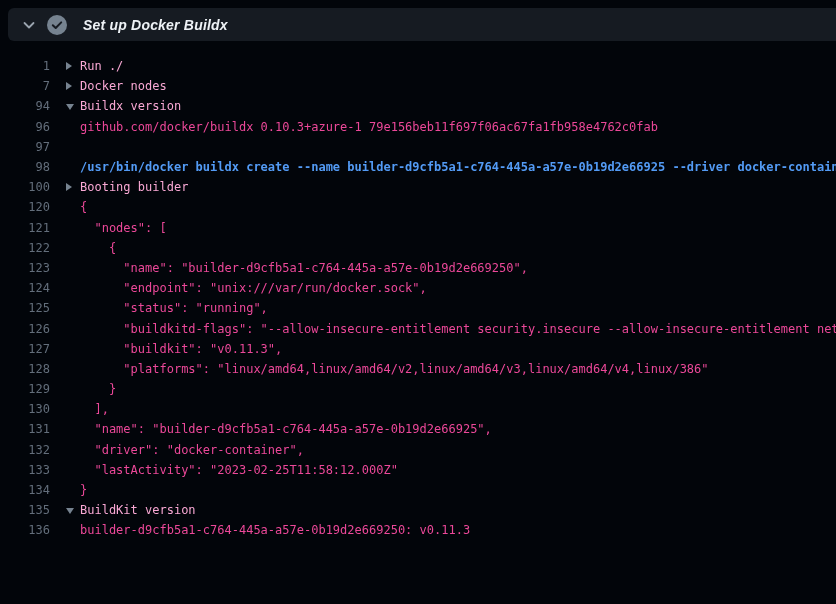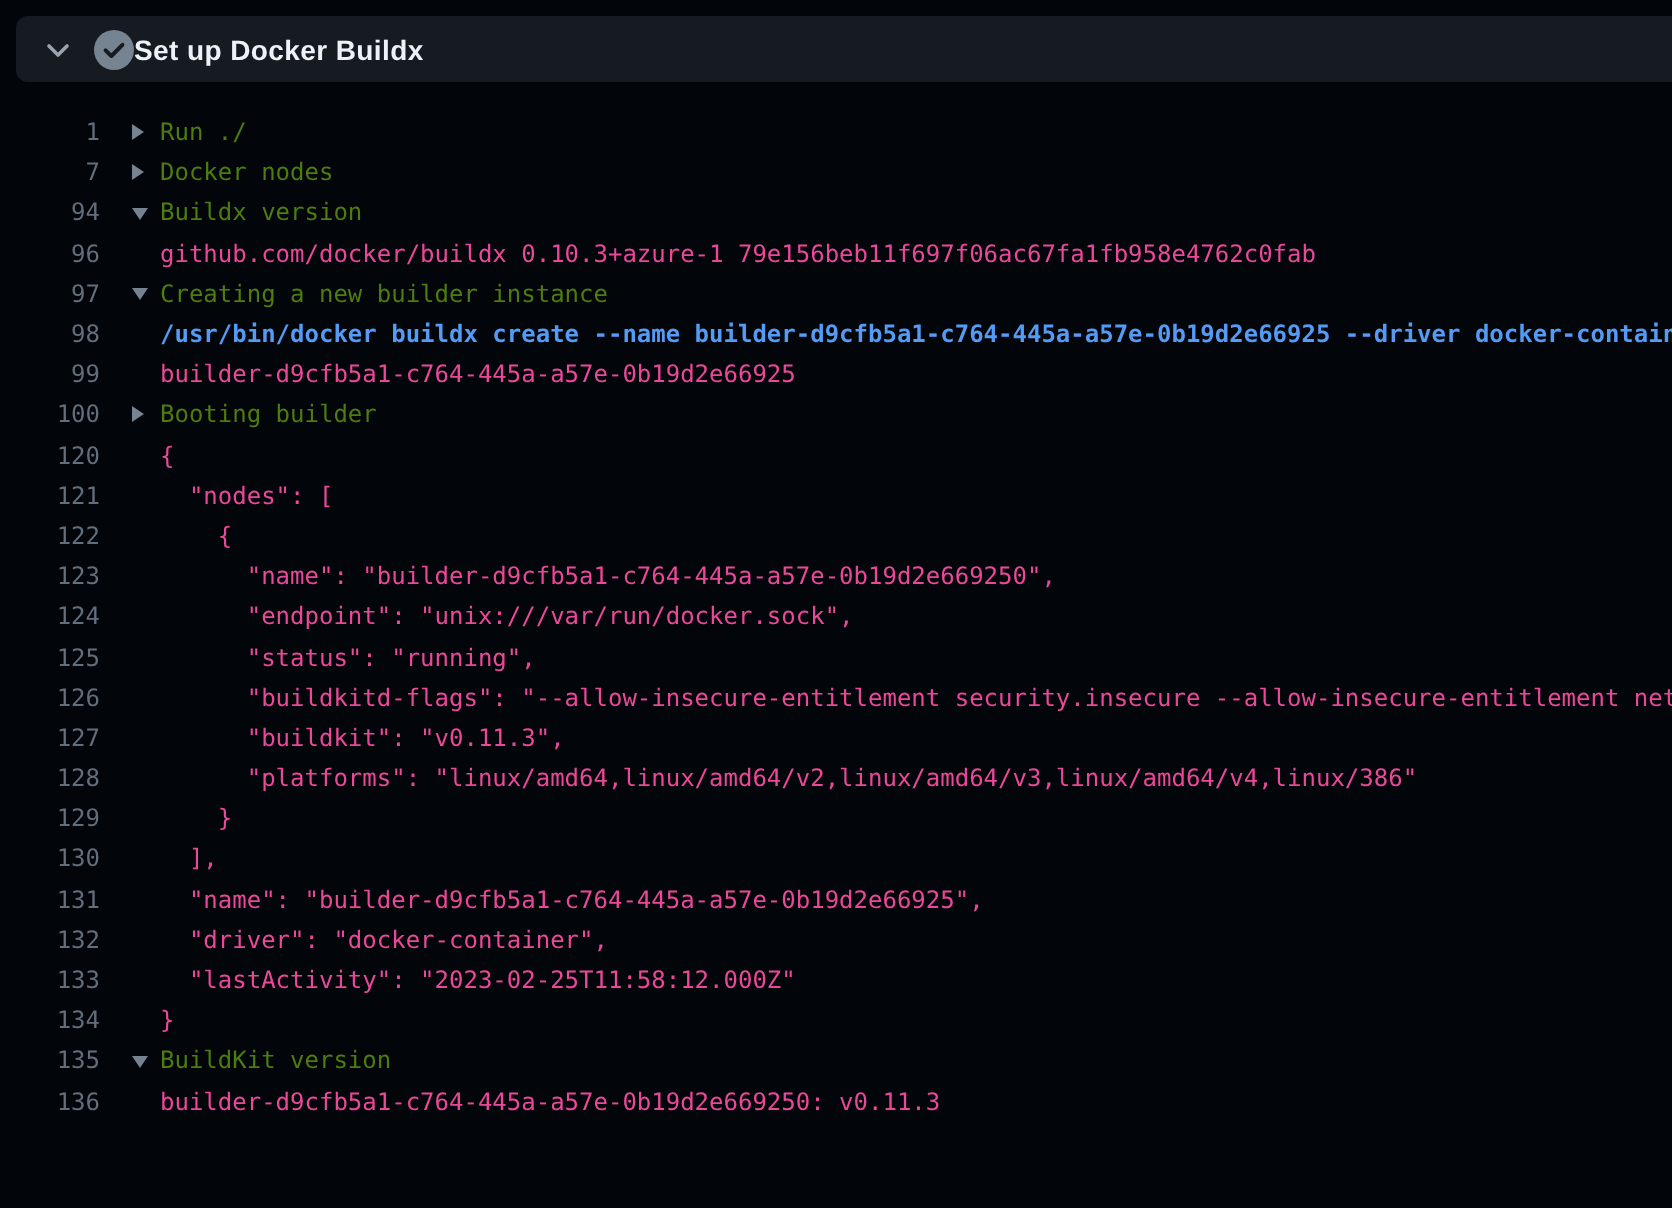--- a/index.html
+++ b/index.html
@@ -12,34 +12,34 @@
   
   .step-header {
     position:absolute; top:8px; left:8px; right:-12px; height:33px;
     background:#161b22; border-radius:6px;
     display:flex; align-items:center; padding-left:8px;
     cursor:pointer;
   }
   .chev-btn { width:26px; height:26px; display:flex; align-items:center; justify-content:center; }
   .status-icon { width:20px; height:20px; margin-left:5px; display:flex; align-items:center; justify-content:center; }
   .step-title {
-    margin-left:0; color:#eef2f6;
+    margin-left:16px; color:#eef2f6;
     font-family:"Liberation Sans","DejaVu Sans",sans-serif;
-    font-size:14px; font-weight:600; letter-spacing:.2px;
+    font-size:14px; font-weight:600; letter-spacing:.2px;font-style:italic;
   }
   
   .log { position:absolute; top:56px; left:0; right:0; font-size:12px; }
   .line { display:flex; height:20.2px; align-items:center; white-space:pre; }
   .num {
     flex:0 0 50px; text-align:right; color:#636e7b; cursor:pointer;
     font-size:12px;
   }
   .body { display:flex; align-items:center; margin-left:16px; overflow:hidden; }
   .txt { white-space:pre; color:#ec4899; }
-  .group-collapsed .txt, .group-expanded .txt { color:#4d7c0f;text-align:right; }
+  .group-collapsed .txt, .group-expanded .txt { color:#f9a8d4;text-align:right; }
   .group-collapsed, .group-expanded { cursor:pointer; }
   .command .txt { color:#539bf5; font-weight:bold; }
   .arrow { display:inline-block; width:0; height:0; }
   .arrow.right {
     border-left:6px solid #768390;
     border-top:4px solid transparent; border-bottom:4px solid transparent;
     margin-right:8px;
   }
   .arrow.down {
     border-top:6px solid #768390;
@@ -66,23 +66,22 @@
       </svg>
     </span>
     <span class="step-title">Set up Docker Buildx</span>
   </div>
 
   <div class="log">
       <div class="line group-collapsed"><span class="num">1</span><span class="body"><span class="arrow right"></span><span class="txt">Run ./</span></span></div>
       <div class="line group-collapsed"><span class="num">7</span><span class="body"><span class="arrow right"></span><span class="txt">Docker nodes</span></span></div>
       <div class="line group-expanded"><span class="num">94</span><span class="body"><span class="arrow down"></span><span class="txt">Buildx version</span></span></div>
       <div class="line output"><span class="num">96</span><span class="body"><span class="arrow-spacer"></span><span class="txt">github.com/docker/buildx 0.10.3+azure-1 79e156beb11f697f06ac67fa1fb958e4762c0fab</span></span></div>
-      <div class="line group-expanded"><span class="num">97</span><span class="body"><span class="arrow down"></span><span class="txt">Creating a new builder instance</span></span></div>
+      <div class="line group-expanded"><span class="num">97</span></div>
       <div class="line command"><span class="num">98</span><span class="body"><span class="arrow-spacer"></span><span class="txt">/usr/bin/docker buildx create --name builder-d9cfb5a1-c764-445a-a57e-0b19d2e66925 --driver docker-container</span></span></div>
-      <div class="line output"><span class="num">99</span><span class="body"><span class="arrow-spacer"></span><span class="txt">builder-d9cfb5a1-c764-445a-a57e-0b19d2e66925</span></span></div>
       <div class="line group-collapsed"><span class="num">100</span><span class="body"><span class="arrow right"></span><span class="txt">Booting builder</span></span></div>
       <div class="line output"><span class="num">120</span><span class="body"><span class="arrow-spacer"></span><span class="txt">{</span></span></div>
       <div class="line output"><span class="num">121</span><span class="body"><span class="arrow-spacer"></span><span class="txt">  "nodes": [</span></span></div>
       <div class="line output"><span class="num">122</span><span class="body"><span class="arrow-spacer"></span><span class="txt">    {</span></span></div>
       <div class="line output"><span class="num">123</span><span class="body"><span class="arrow-spacer"></span><span class="txt">      "name": "builder-d9cfb5a1-c764-445a-a57e-0b19d2e669250",</span></span></div>
       <div class="line output"><span class="num">124</span><span class="body"><span class="arrow-spacer"></span><span class="txt">      "endpoint": "unix:///var/run/docker.sock",</span></span></div>
       <div class="line output"><span class="num">125</span><span class="body"><span class="arrow-spacer"></span><span class="txt">      "status": "running",</span></span></div>
       <div class="line output"><span class="num">126</span><span class="body"><span class="arrow-spacer"></span><span class="txt">      "buildkitd-flags": "--allow-insecure-entitlement security.insecure --allow-insecure-entitlement network.host",</span></span></div>
       <div class="line output"><span class="num">127</span><span class="body"><span class="arrow-spacer"></span><span class="txt">      "buildkit": "v0.11.3",</span></span></div>
       <div class="line output"><span class="num">128</span><span class="body"><span class="arrow-spacer"></span><span class="txt">      "platforms": "linux/amd64,linux/amd64/v2,linux/amd64/v3,linux/amd64/v4,linux/386"</span></span></div>

